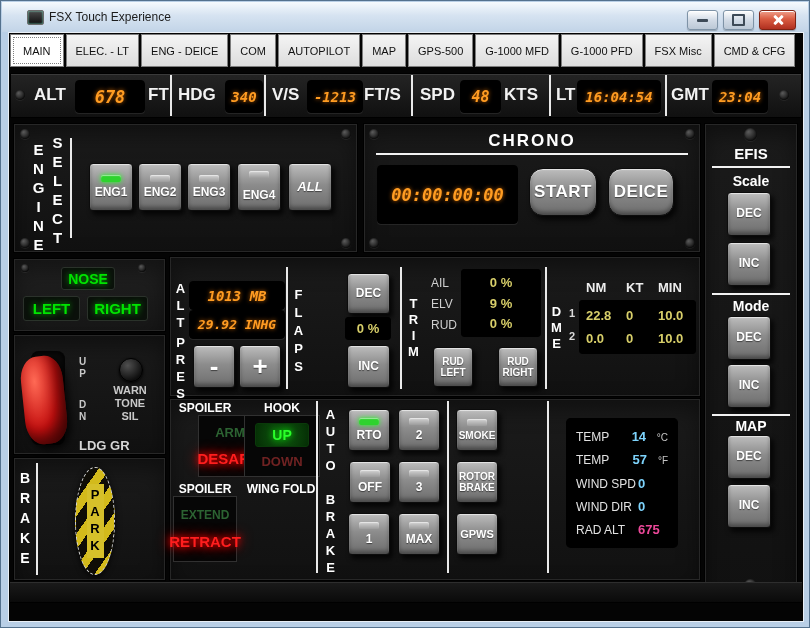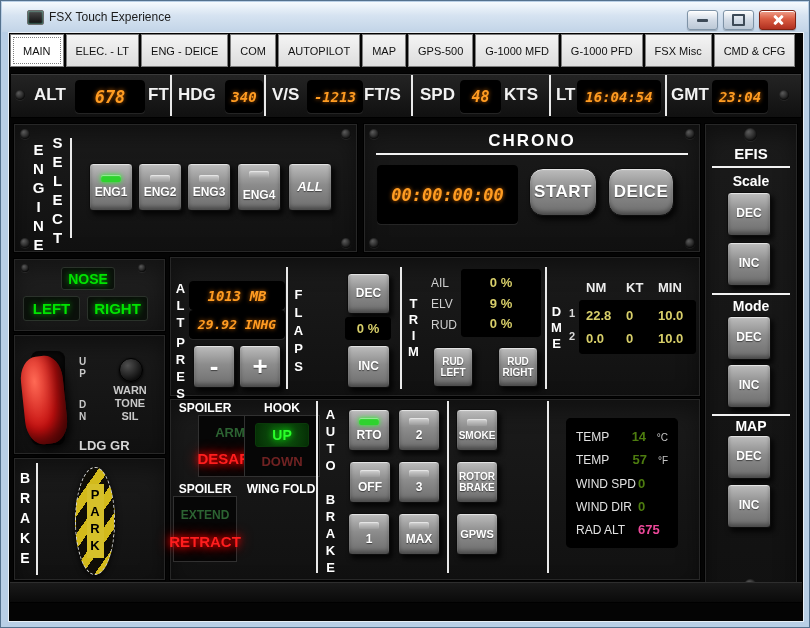--- a/index.html
+++ b/index.html
@@ -70,21 +70,21 @@
   .glow-green{background:radial-gradient(circle,#0d520d 20%,#052d05);border:1px solid #0a3a0a;border-radius:3px;
         color:#2aff2a;text-shadow:0 0 6px #0f0;padding:3px 16px;font-weight:bold;font-size:14px;cursor:pointer;}
   
   .ybox{position:absolute;background:#000;border-radius:4px;box-shadow:inset 0 2px 5px rgba(0,0,0,.9);
         color:#d8cf6a;font-weight:bold;display:flex;align-items:center;justify-content:center;}
   .ylabel{color:#cfcfcf;font-size:12px;position:absolute;}
   
   .envbox{position:absolute;background:#000;border-radius:5px;box-shadow:inset 0 2px 6px rgba(0,0,0,.9);
           padding:11px 10px;display:flex;flex-direction:column;justify-content:space-between;box-sizing:border-box;}
   .erow{display:flex;align-items:baseline;font-size:12px;color:#e2e2e2;}
-  .erow .el{width:62px;} .erow .ev{width:28px;color:#4d7c0f;font-weight:bold;font-size:13px;}
+  .erow .el{width:62px;} .erow .ev{width:28px;color:#7dd3fc;font-weight:bold;font-size:13px;}
   .erow .eu{margin-left:auto;color:#c4c4c4;font-size:10px;}
   .erow .ev.alert{color:#ec4899;}
   
   .lever-slot{position:absolute;background:#0a0a0a;border-radius:8px;box-shadow:inset 0 0 6px #000;}
   .lever-red{position:absolute;width:42px;height:88px;border-radius:17px/24px;transform:rotate(-6deg);cursor:pointer;
              background:radial-gradient(ellipse at 32% 28%,#ff6a55,#c50f0f 55%,#660404);
              box-shadow:3px 5px 9px rgba(0,0,0,.85),inset -7px -9px 14px rgba(0,0,0,.5);}
   .knob{position:absolute;width:22px;height:22px;border-radius:50%;border:1px solid #000;cursor:pointer;
         background:radial-gradient(circle at 35% 30%,#505050,#0e0e0e 72%);box-shadow:0 1px 3px #000;}
   .park{position:absolute;width:38px;height:106px;border-radius:50%;border:1px dashed #d8d8d8;cursor:pointer;

